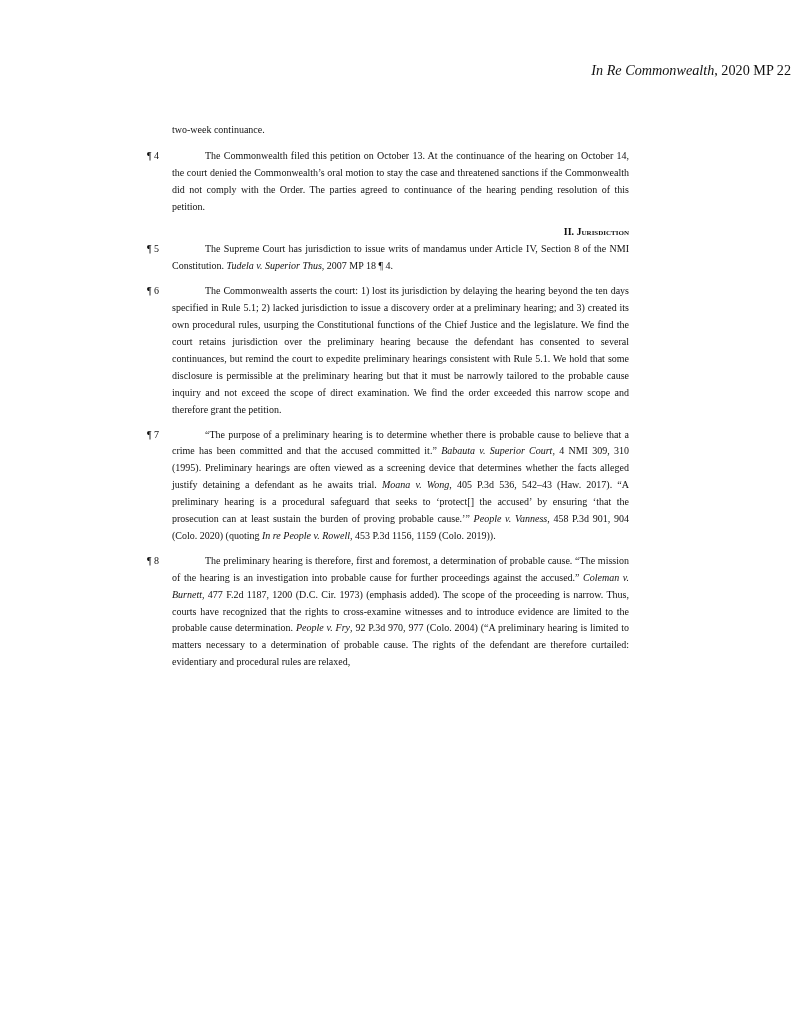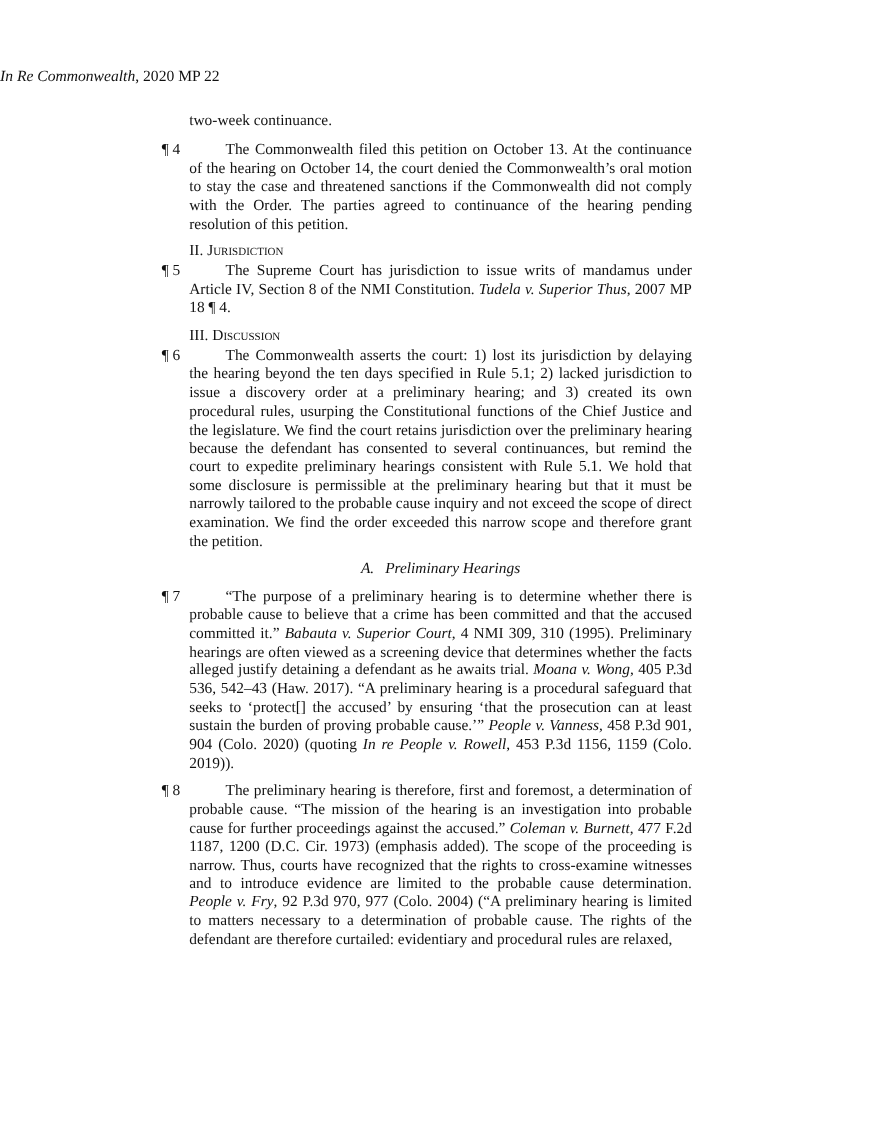--- a/index.html
+++ b/index.html
@@ -1,23 +1,23 @@
 <!DOCTYPE html>
 <html><head>
   <meta charset="utf-8">
   <style>
     html, body { margin: 0; padding: 0; background: #ffffff; }
     body { width: 791px; height: 1024px; position: relative; overflow: hidden;
            font-family: "Liberation Serif", "DejaVu Serif", serif; color: #111; }
-    .header { position: absolute; top: 62px; left: 0; width: 791px; text-align: left; font-size: 14.2px; }
-    .page { position: absolute; left: 172px; top: 103px; width: 457px; font-size: 14px; line-height: 16.9px; text-align: justify; }
+    .header { position: absolute; top: 62px; left: 0; width: 791px; text-align: right; font-size: 14.2px; }
+    .page { position: absolute; left: 172px; top: 122px; width: 457px; font-size: 10px; line-height: 16.9px; text-align: justify; }
     .para { position: relative; margin: 0 0 8px 0; }
     .para .pnum { position: absolute; left: -25px; top: 0; }
     .para .indent { display: inline-block; width: 33px; }
-    .heading { text-align: left; font-weight: normal; margin: 2px 0 1px 0; }
+    .heading { text-align: right; font-weight: bold; margin: 2px 0 1px 0; }
     .heading .sc { font-variant: small-caps; }
     .subheading { text-align: center; font-style: italic; margin: 4px 0 8px 0; }
     .subheading .letter { display: inline-block; width: 22px; text-align: left; }
     i { font-style: italic; }
     .cont { margin: 0 0 9px 0; }
   </style>
 </head>
 <body>
 
 <div class="header">
@@ -33,31 +33,25 @@
   </p>
 
   <div class="heading">
     <span>II. </span><span class="sc">Jurisdiction</span>
   </div>
 
   <p class="para">
     <span class="pnum">¶ 5</span><span class="indent"></span><span>The Supreme Court has jurisdiction to issue writs of mandamus under Article IV, Section 8 of the NMI Constitution. </span><i>Tudela v. Superior Thus</i><span>, 2007 MP 18 ¶ 4.</span>
   </p>
 
-  <div class="heading">
-    <span>III. </span><span class="sc">Discussion</span>
-  </div>
 
   <p class="para">
     <span class="pnum">¶ 6</span><span class="indent"></span><span>The Commonwealth asserts the court: 1) lost its jurisdiction by delaying the hearing beyond the ten days specified in Rule 5.1; 2) lacked jurisdiction to issue a discovery order at a preliminary hearing; and 3) created its own procedural rules, usurping the Constitutional functions of the Chief Justice and the legislature. We find the court retains jurisdiction over the preliminary hearing because the defendant has consented to several continuances, but remind the court to expedite preliminary hearings consistent with Rule 5.1. We hold that some disclosure is permissible at the preliminary hearing but that it must be narrowly tailored to the probable cause inquiry and not exceed the scope of direct examination. We find the order exceeded this narrow scope and therefore grant the petition.</span>
   </p>
 
-  <div class="subheading">
-    <span class="letter">A.</span><span>Preliminary Hearings</span>
-  </div>
 
   <p class="para">
     <span class="pnum">¶ 7</span><span class="indent"></span><span>“The purpose of a preliminary hearing is to determine whether there is probable cause to believe that a crime has been committed and that the accused committed it.” </span><i>Babauta v. Superior Court</i><span>, 4 NMI 309, 310 (1995). Preliminary hearings are often viewed as a screening device that determines whether the facts alleged justify detaining a defendant as he awaits trial. </span><i>Moana v. Wong</i><span>, 405 P.3d 536, 542–43 (Haw. 2017). “A preliminary hearing is a procedural safeguard that seeks to ‘protect[] the accused’ by ensuring ‘that the prosecution can at least sustain the burden of proving probable cause.’” </span><i>People v. Vanness</i><span>, 458 P.3d 901, 904 (Colo. 2020) (quoting </span><i>In re People v. Rowell</i><span>, 453 P.3d 1156, 1159 (Colo. 2019)).</span>
   </p>
 
   <p class="para">
     <span class="pnum">¶ 8</span><span class="indent"></span><span>The preliminary hearing is therefore, first and foremost, a determination of probable cause. “The mission of the hearing is an investigation into probable cause for further proceedings against the accused.” </span><i>Coleman v. Burnett</i><span>, 477 F.2d 1187, 1200 (D.C. Cir. 1973) (emphasis added). The scope of the proceeding is narrow. Thus, courts have recognized that the rights to cross-examine witnesses and to introduce evidence are limited to the probable cause determination. </span><i>People v. Fry</i><span>, 92 P.3d 970, 977 (Colo. 2004) (“A preliminary hearing is limited to matters necessary to a determination of probable cause. The rights of the defendant are therefore curtailed: evidentiary and procedural rules are relaxed,</span>
   </p>
 
 </div>

